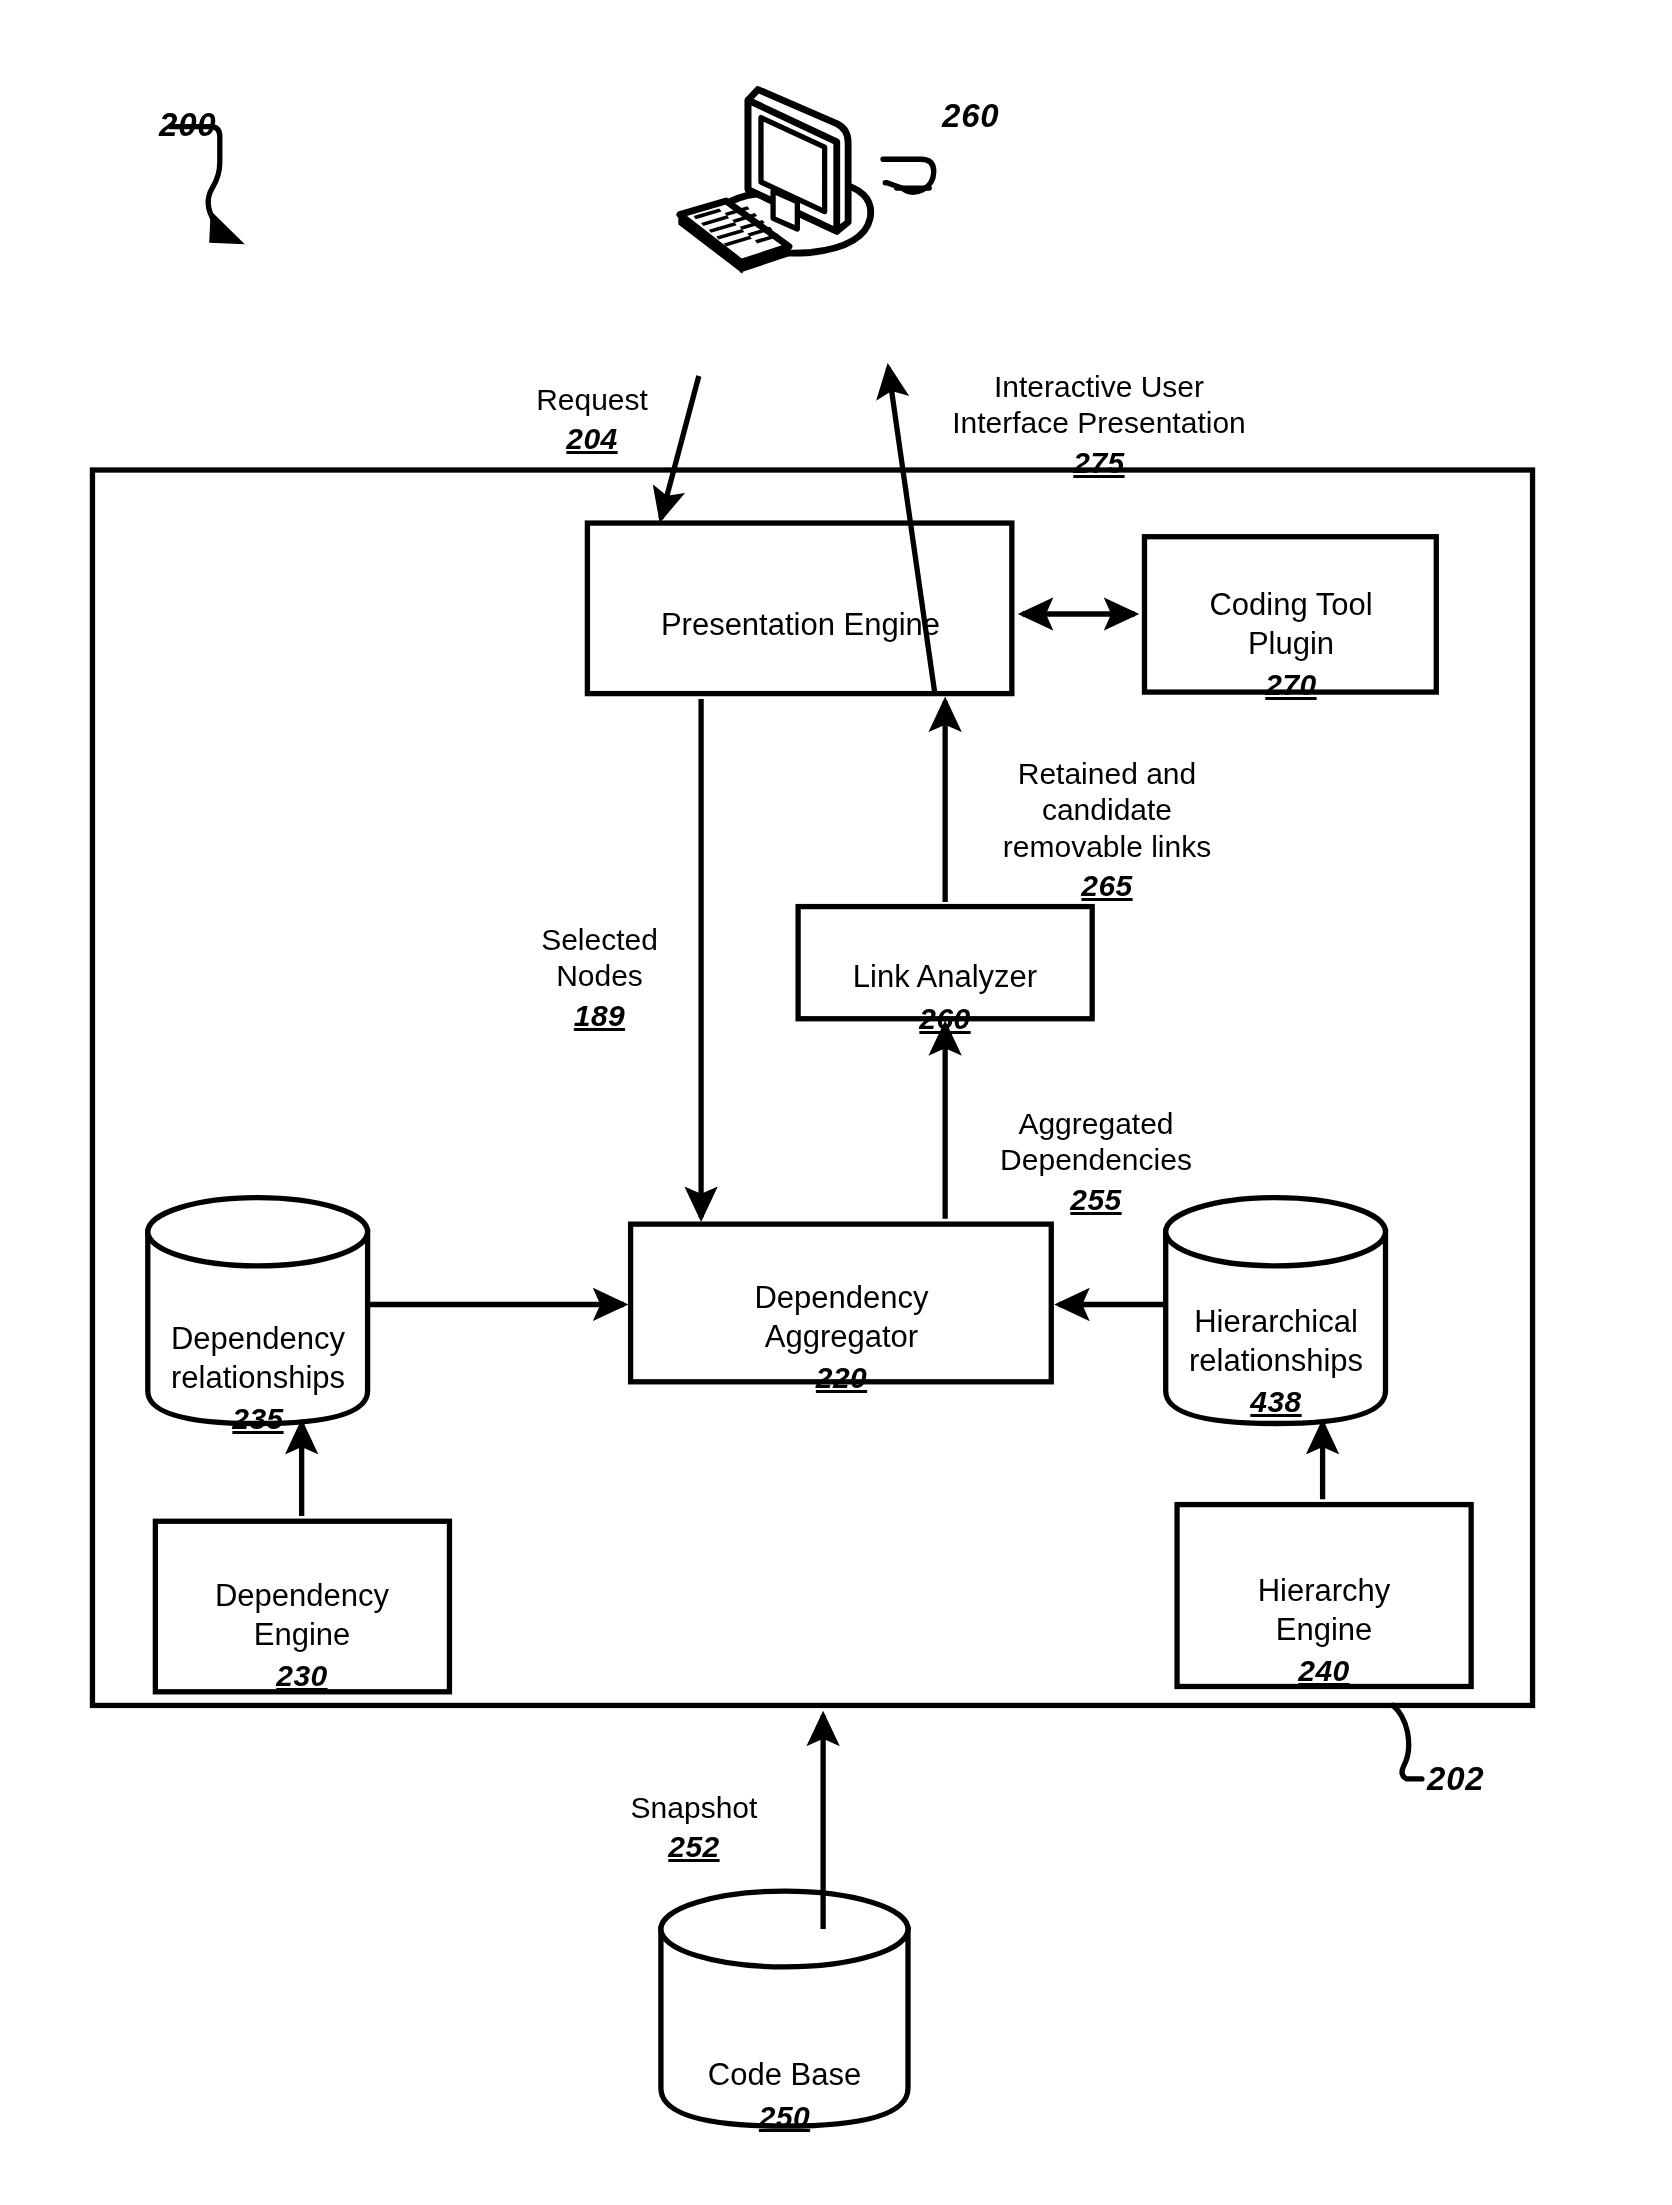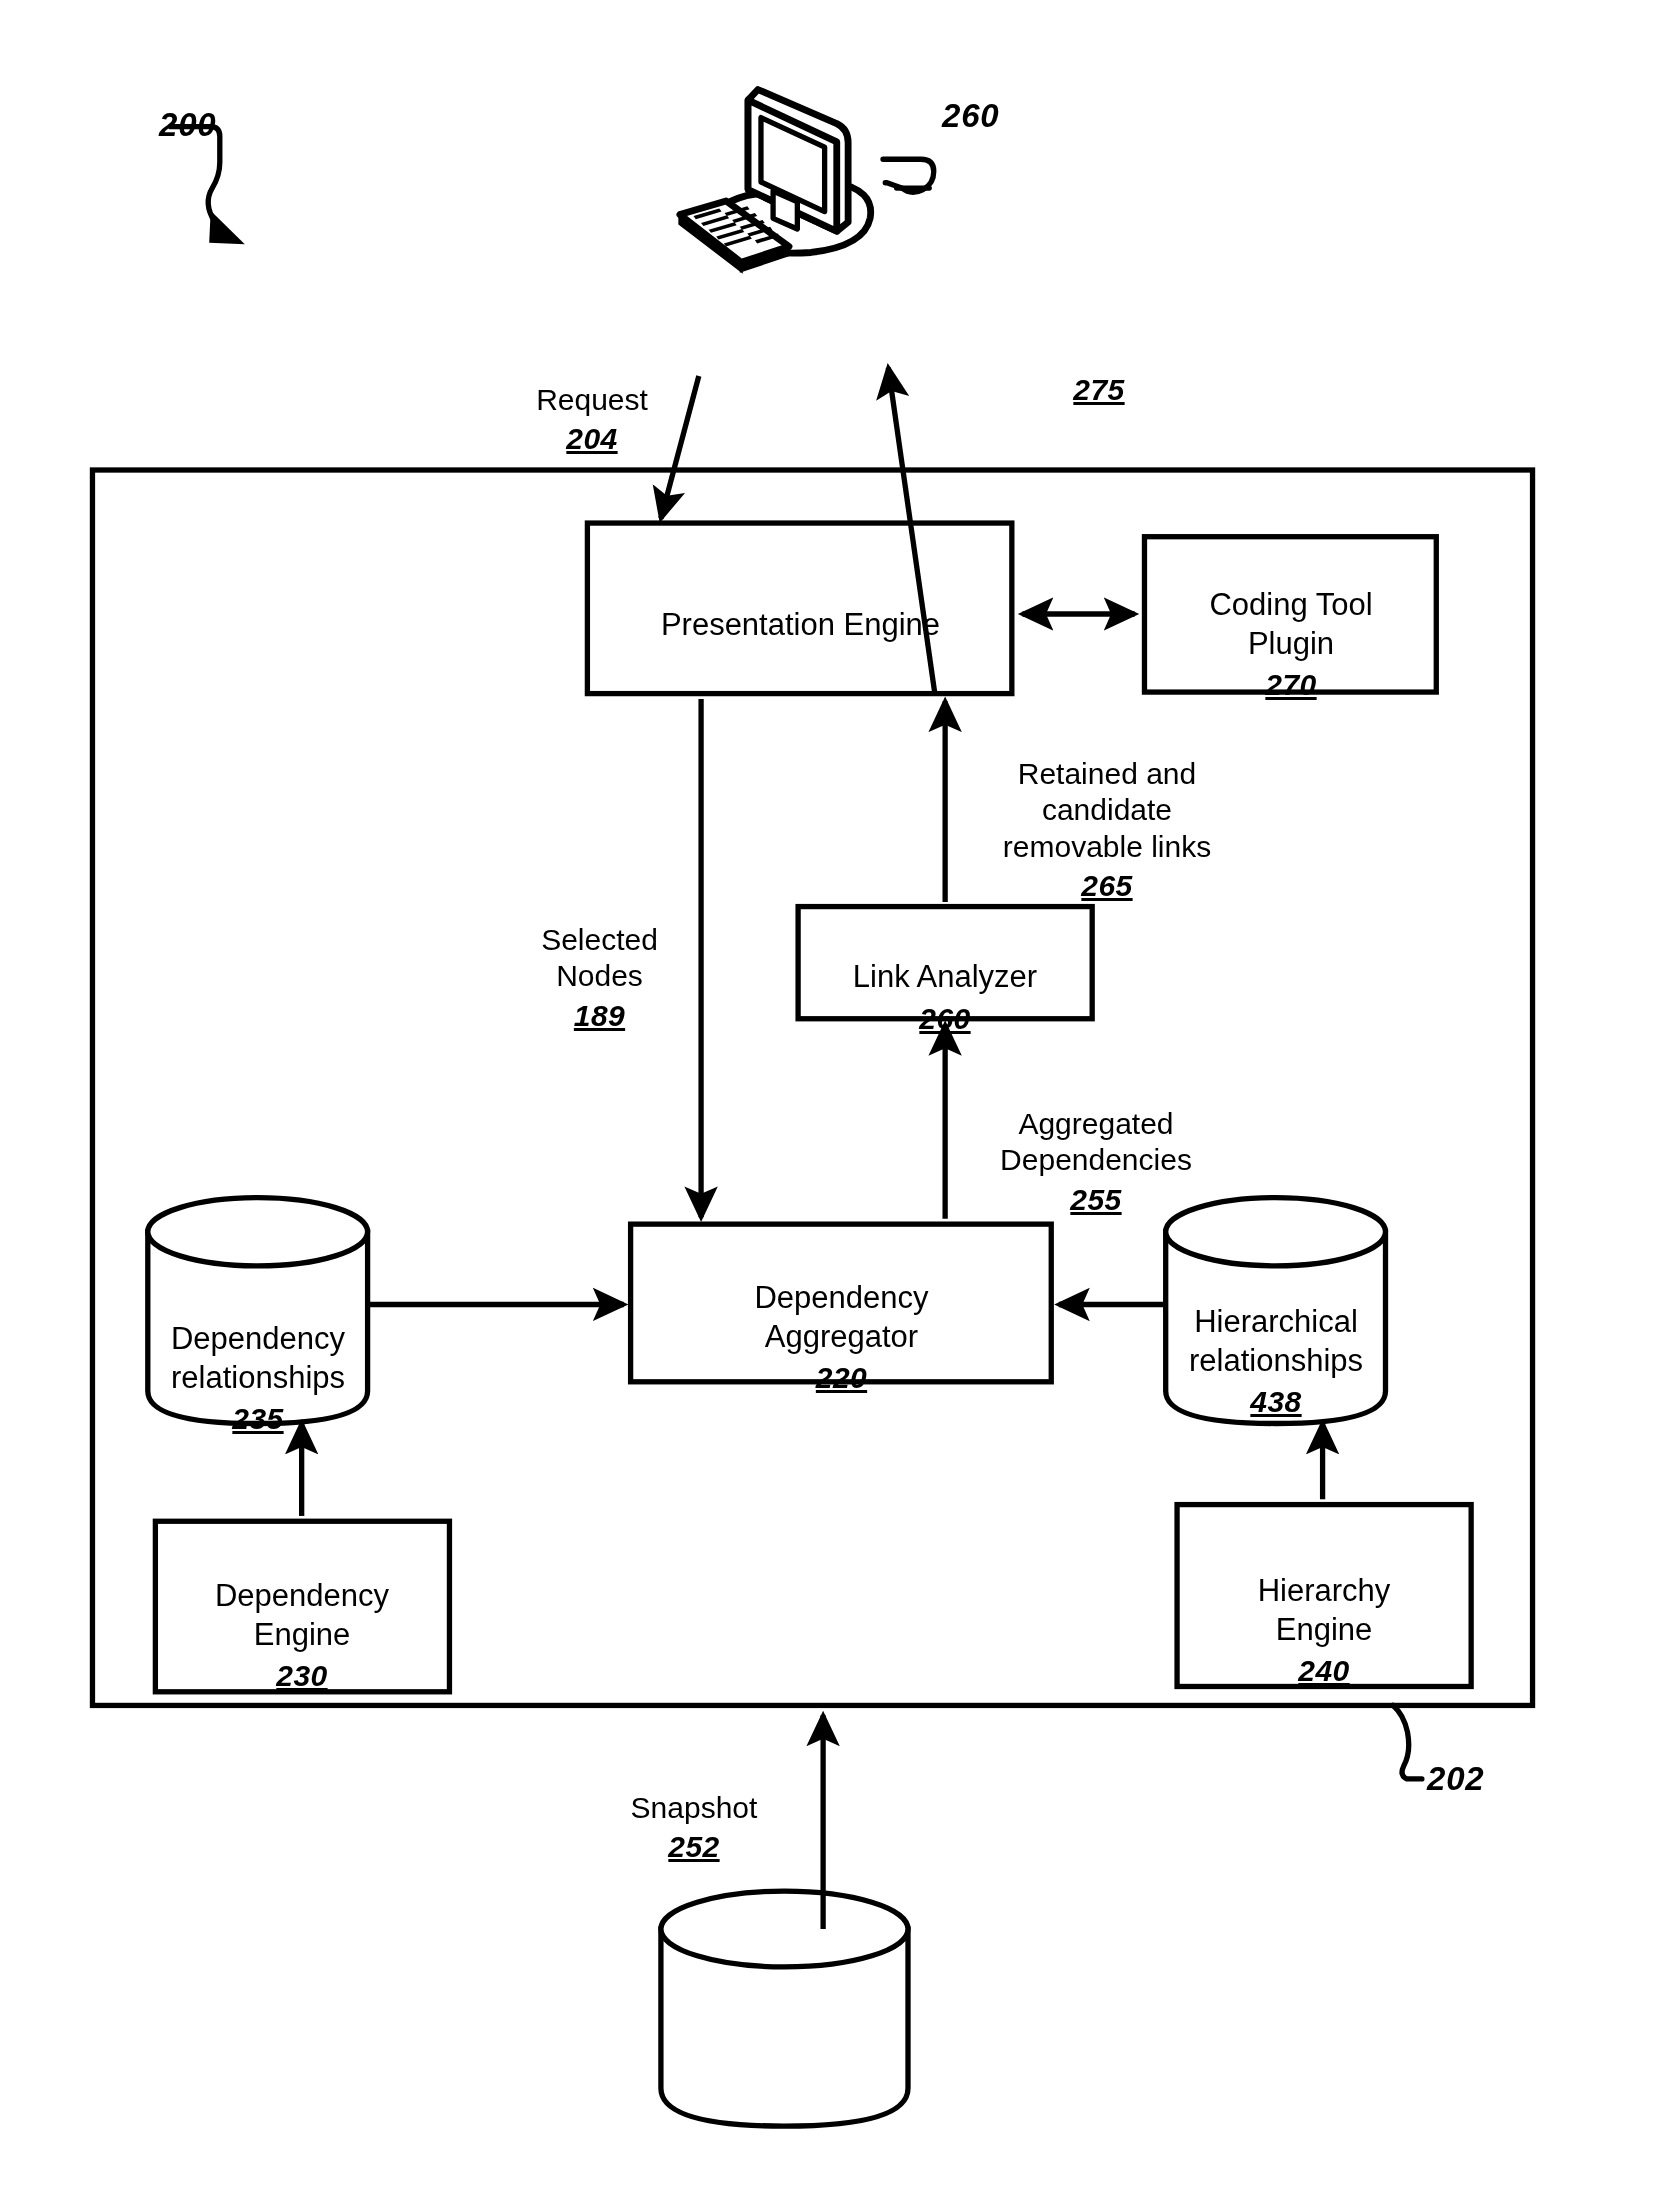--- a/index.html
+++ b/index.html
@@ -181,20 +181,22 @@
   <div class="fig-num" style="left:159px; top:106px;">200</div>
 
   <div class="fig-num" style="left:942px; top:97px;">260</div>
 
   <div class="lbl" style="left:497px; top:345px; width:190px;">
     <span>Request</span>
     <span class="ref">204</span>
   </div>
 
   <div class="lbl" style="left:917px; top:332px; width:364px;">
+    <span>Interactive User
+Interface Presentation</span>
     <span class="ref">275</span>
   </div>
 
 
   <div class="box-label" style="left:588px; top:567px; width:425px;">
     <span>Presentation Engine</span>
   </div>
 
   <div class="box-label" style="left:1145px; top:547px; width:292px;">
     <span>Coding Tool
@@ -256,15 +258,19 @@
     <span class="ref">240</span>
   </div>
 
   <div class="lbl" style="left:599px; top:1753px; width:190px;">
     <span>Snapshot</span>
     <span class="ref">252</span>
   </div>
 
   <div class="fig-num" style="left:1427px; top:1760px;">202</div>
 
+  <div class="box-label" style="left:661px; top:2017px; width:247px;">
+    <span>Code Base</span>
+    <span class="ref">250</span>
+  </div>
 
 </div>
 
 
 </body></html>

